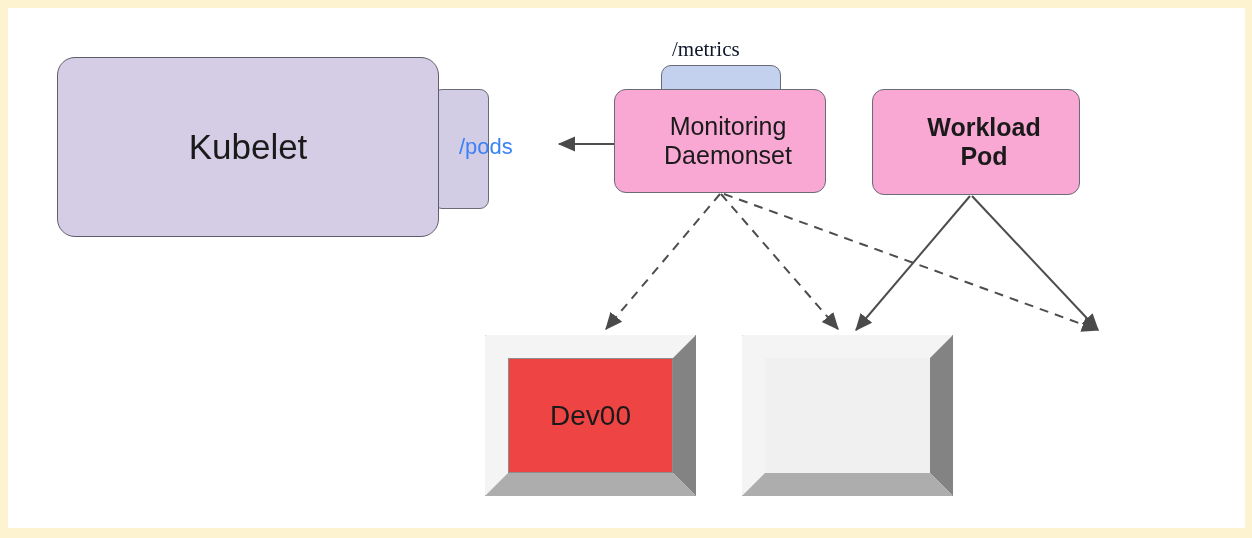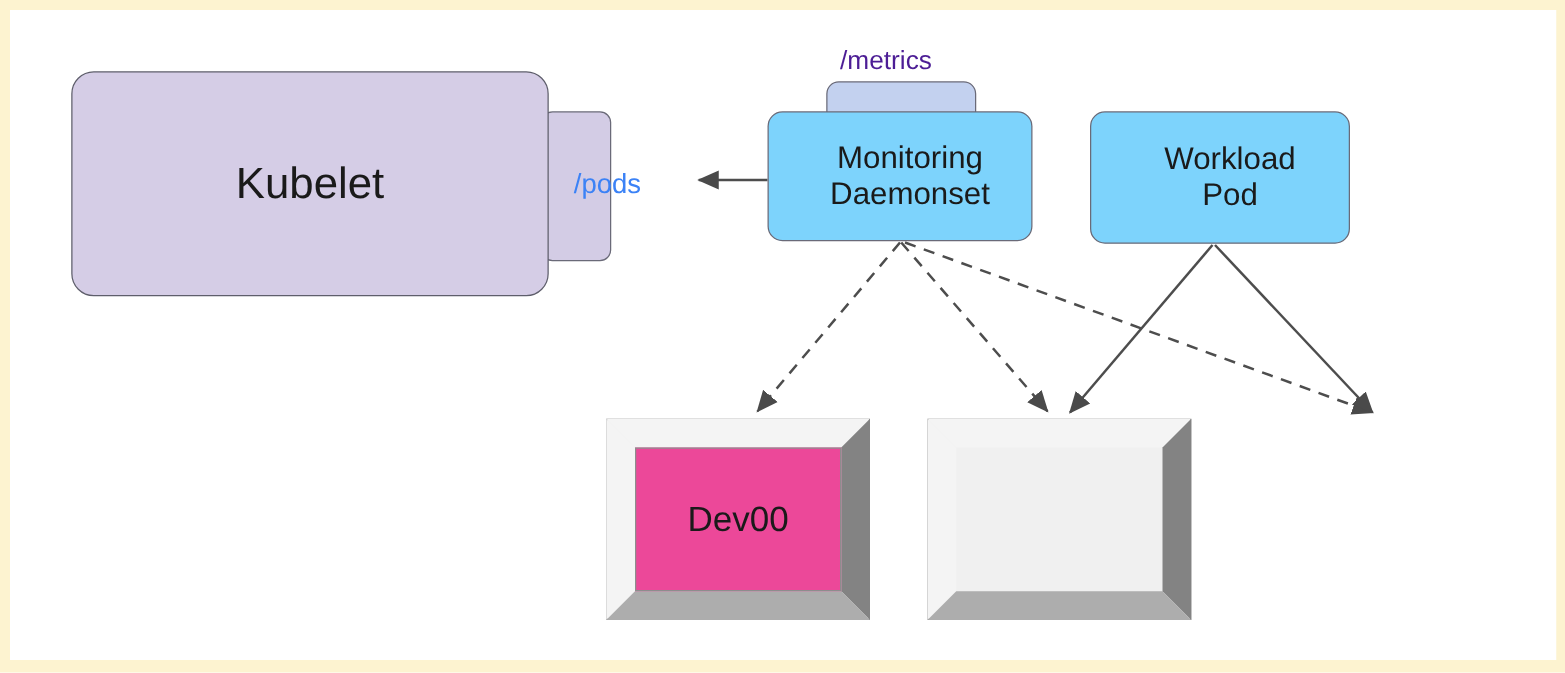--- a/index.html
+++ b/index.html
@@ -82,21 +82,21 @@
     left: 451px;
     top: 126px;
     font-size: 22px;
     color: #3b82f6;
     z-index: 4;
   }
 
   
   .blue-box {
     position: absolute;
-    background: #7dd3fc;
+    background: #f9a8d4;
     border: 1.4px solid #6a6a78;
     border-radius: 12px;
     box-sizing: border-box;
     display: flex;
     align-items: center;
     justify-content: center;
     z-index: 3;
     padding-left: 16px;
   }
   .blue-tab {
@@ -114,26 +114,27 @@
   #monitoring-daemonset .node-label { font-size: 25px; }
   #metrics-tab {
     left: 653px; top: 57px;
     width: 120px; height: 34px;
   }
   #metrics-label {
     position: absolute;
     left: 664px;
     top: 29px;
     font-size: 21px;
-    color: #4c1d95;
+    color: #0f172a;
     z-index: 4;
+    font-family: Liberation Serif, serif;
   }
   #workload-pod {
     left: 864px; top: 81px;
-    width: 208px; height: 106px;
+    width: 208px; height: 106px; font-weight: bold;
   }
   #workload-pod .node-label { font-size: 25px; }
 
   
   .device {
     position: absolute;
     top: 327px;
     width: 211px;
     height: 161px;
     box-sizing: border-box;
@@ -179,21 +180,21 @@
     width: 100%; height: 0;
     border-left: 23px solid transparent;
     border-right: 23px solid transparent;
     border-bottom: 23px solid #adadad;
     box-sizing: border-box;
   }
   .device .screen {
     position: absolute;
     left: 23px; top: 23px;
     right: 23px; bottom: 23px;
-    background: #ec4899;
+    background: #ef4444;
     border: 1px solid #8d8d8d;
     box-sizing: border-box;
     display: flex;
     align-items: center;
     justify-content: center;
     z-index: 2;
   }
   .device .screen .node-label { font-size: 28px; }
 
   #dev00 { left: 477px; }

